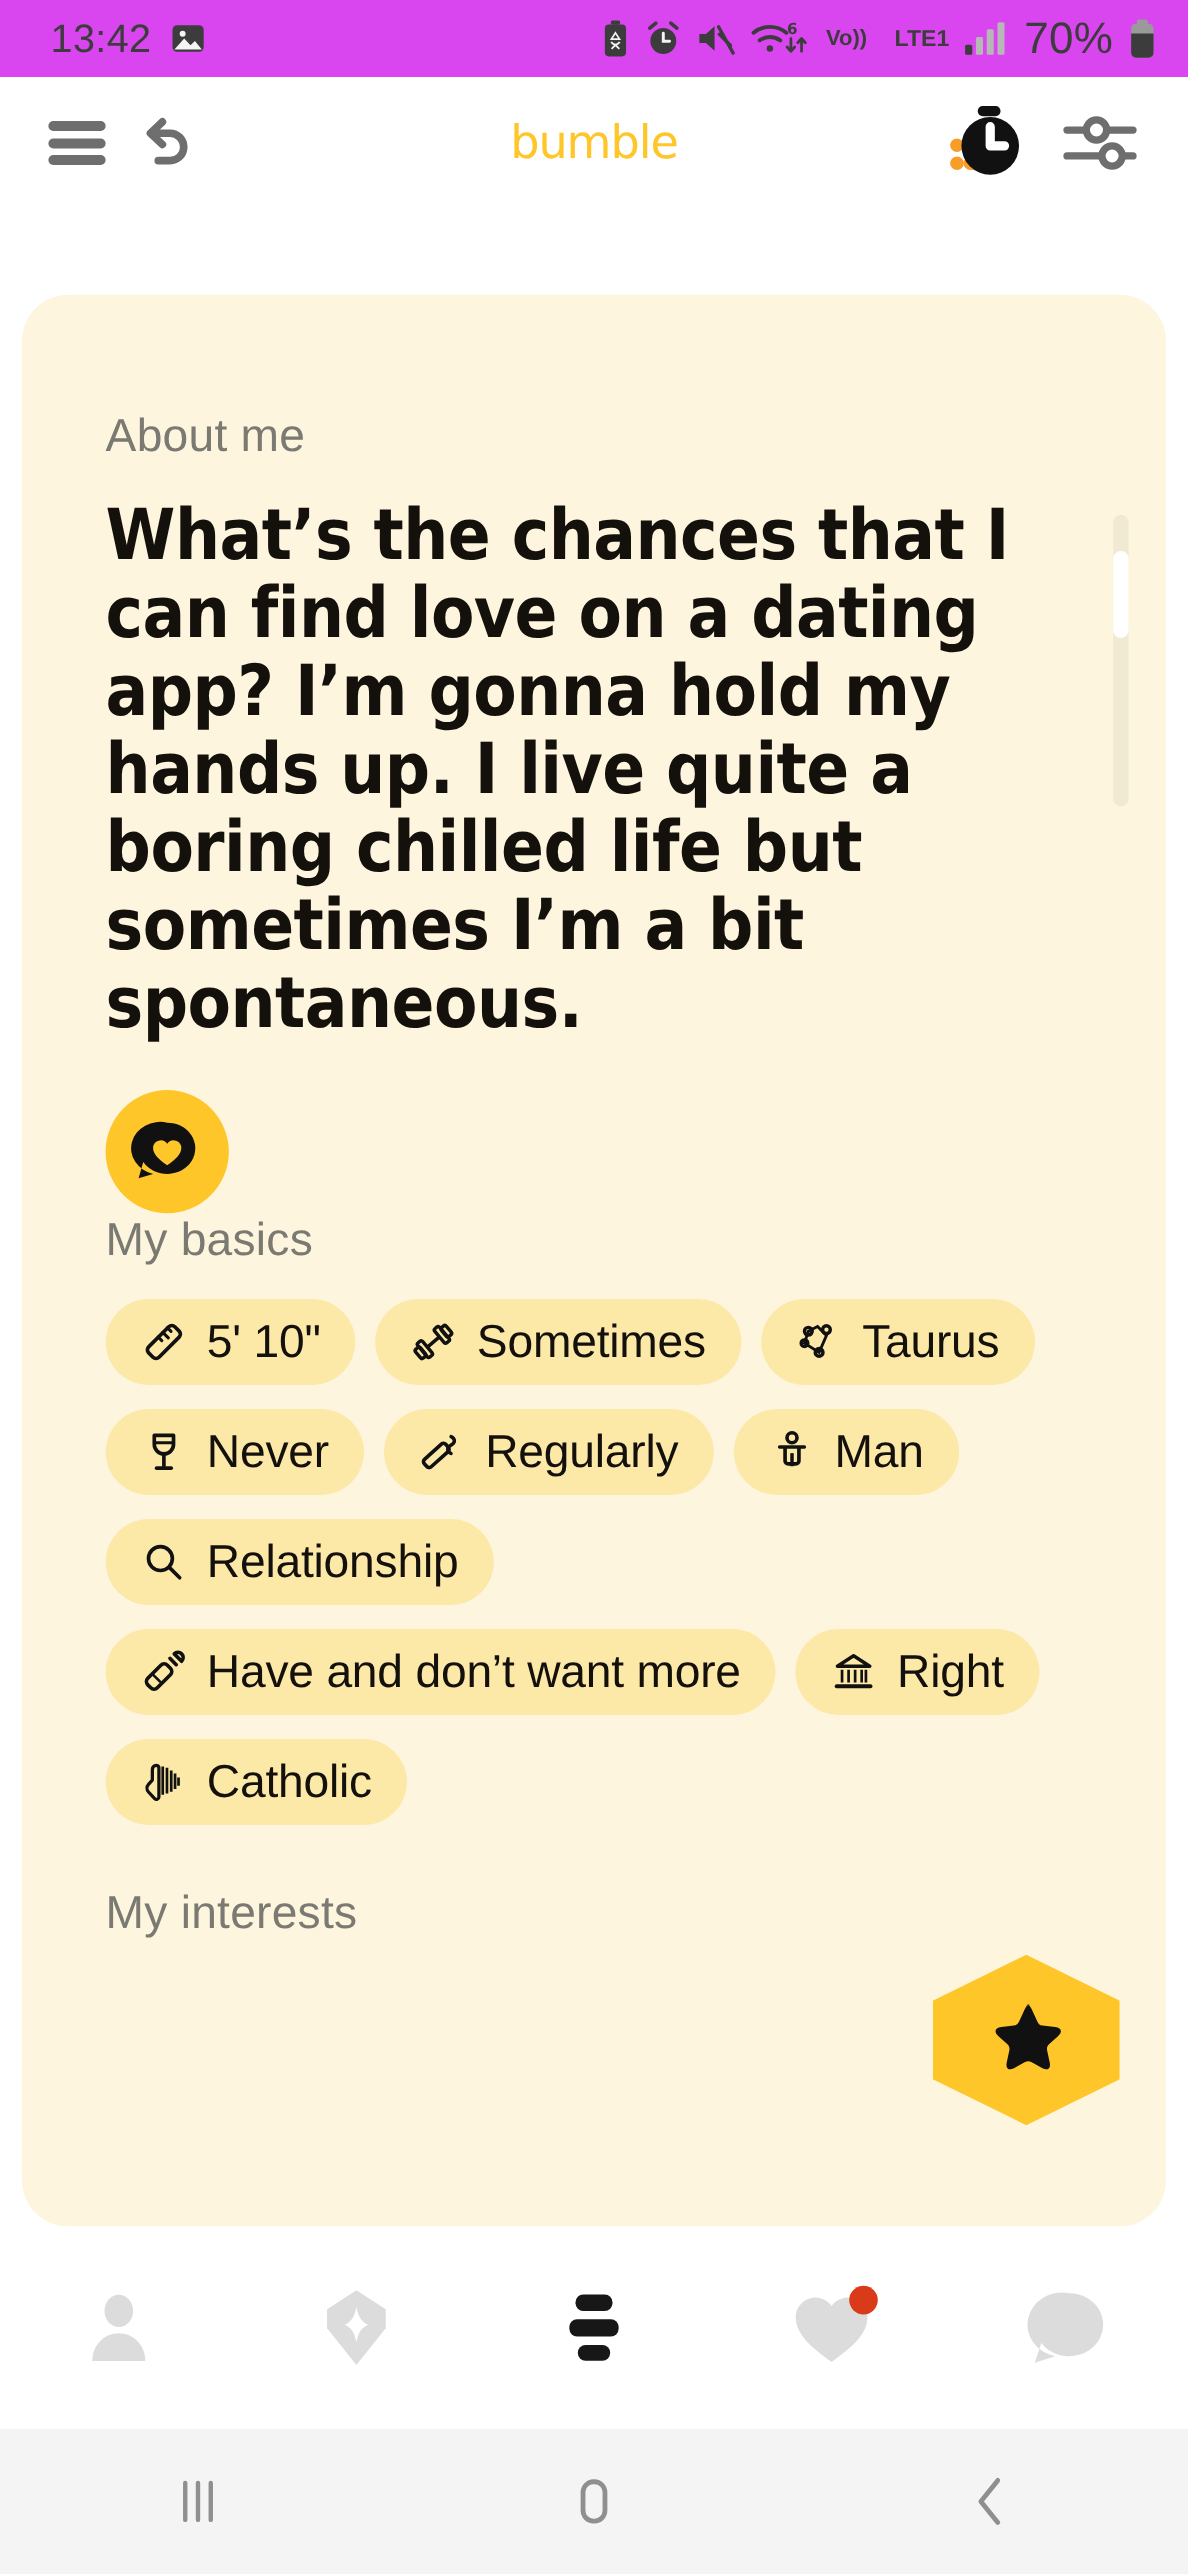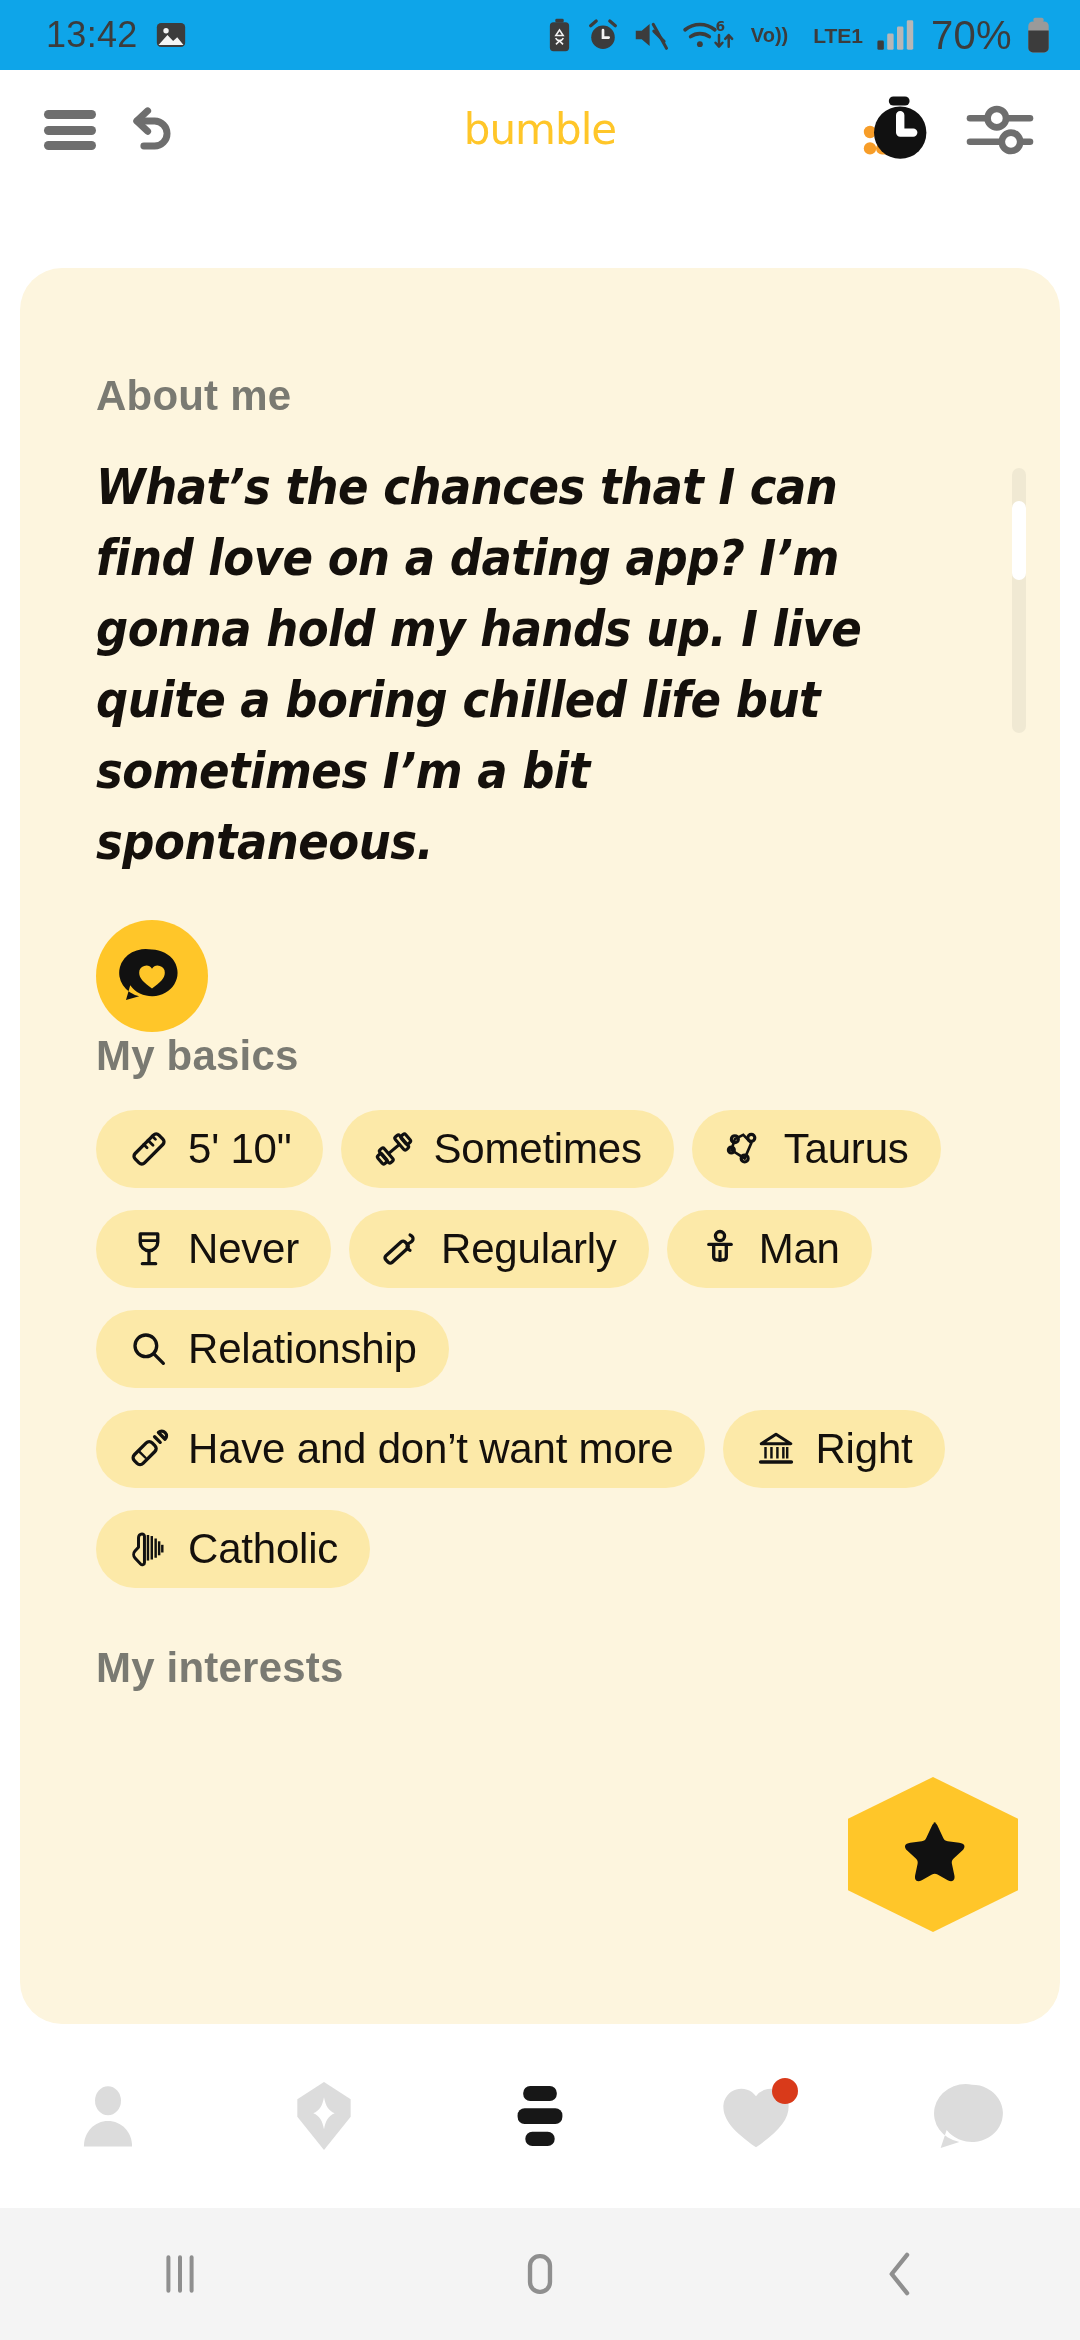--- a/index.html
+++ b/index.html
@@ -7,21 +7,21 @@
     width:1080px; height:2340px;
     background:#ffffff;
     font-family:"Liberation Sans", sans-serif;
     overflow:hidden;
   }
   .phone { position:relative; width:1080px; height:2340px; background:#ffffff; }
 
   
   .statusbar {
     position:absolute; top:0; left:0; width:1080px; height:70px;
-    background:#0ea5e9;
+    background:#d946ef;
     display:flex; align-items:center; justify-content:space-between;
     padding:0 28px 0 46px;
   }
   .sb-left { display:flex; align-items:center; gap:16px; }
   .sb-time { font-size:36px; color:#3c3c3c; letter-spacing:0.3px; }
   .sb-right { display:flex; align-items:center; gap:13px; }
   .sb-pct { font-size:40px; color:#3c3c3c; letter-spacing:0.3px; }
   .ic { display:block; }
 
   
@@ -48,35 +48,34 @@
   .card {
     position:absolute; top:268px; left:20px;
     width:1040px; height:1756px;
     background:#FDF5DE;
     border-radius:42px;
     overflow:hidden;
   }
   .card-inner { position:relative; width:100%; height:100%; padding:0 76px; }
 
   .section-label {
-    color:#7a7a72; font-size:42px; font-weight:700;
+    color:#7a7a72; font-size:42px; font-weight:400;
     letter-spacing:0.2px;
   }
   #about-label { padding-top:104px; }
 
   .bio {
     margin-top:32px;
     font-family:"DejaVu Sans Condensed","DejaVu Sans", sans-serif;
     font-weight:bold;
-    font-size:50px;
+    font-size:64px;
     line-height:71px;
     color:#14100c;
     letter-spacing:-0.5px;
     max-width:840px;
-    font-style:italic;
   }
 
   .bio-scroll {
     position:absolute; right:34px; top:200px;
     width:14px; height:265px;
     background:#F0E9D3; border-radius:7px;
   }
   .bio-scroll span {
     position:absolute; top:33px; left:0;
     width:14px; height:79px;

